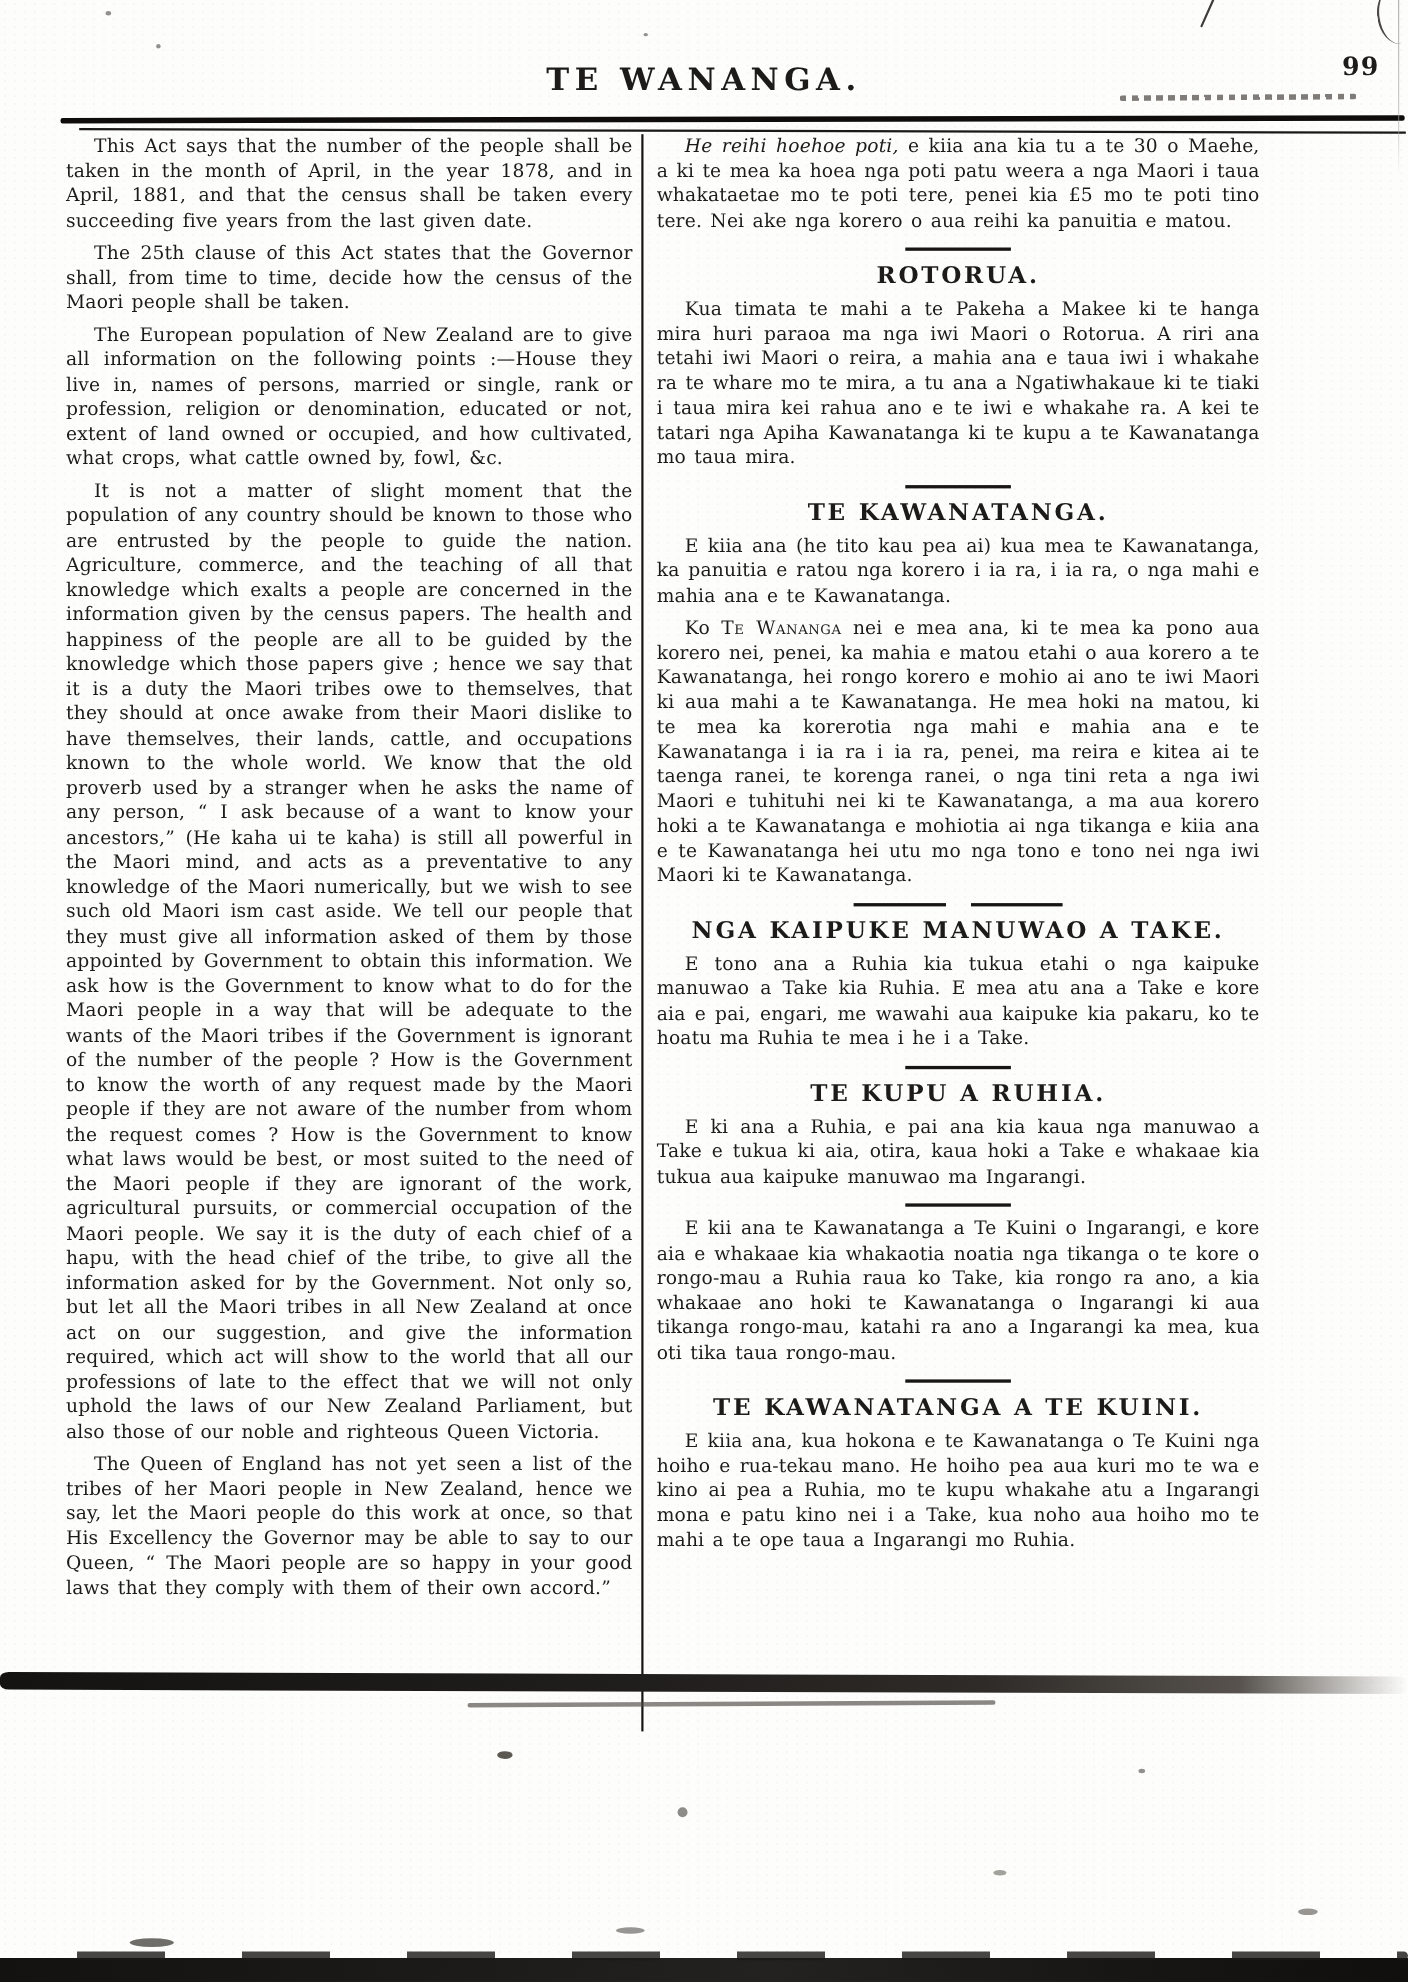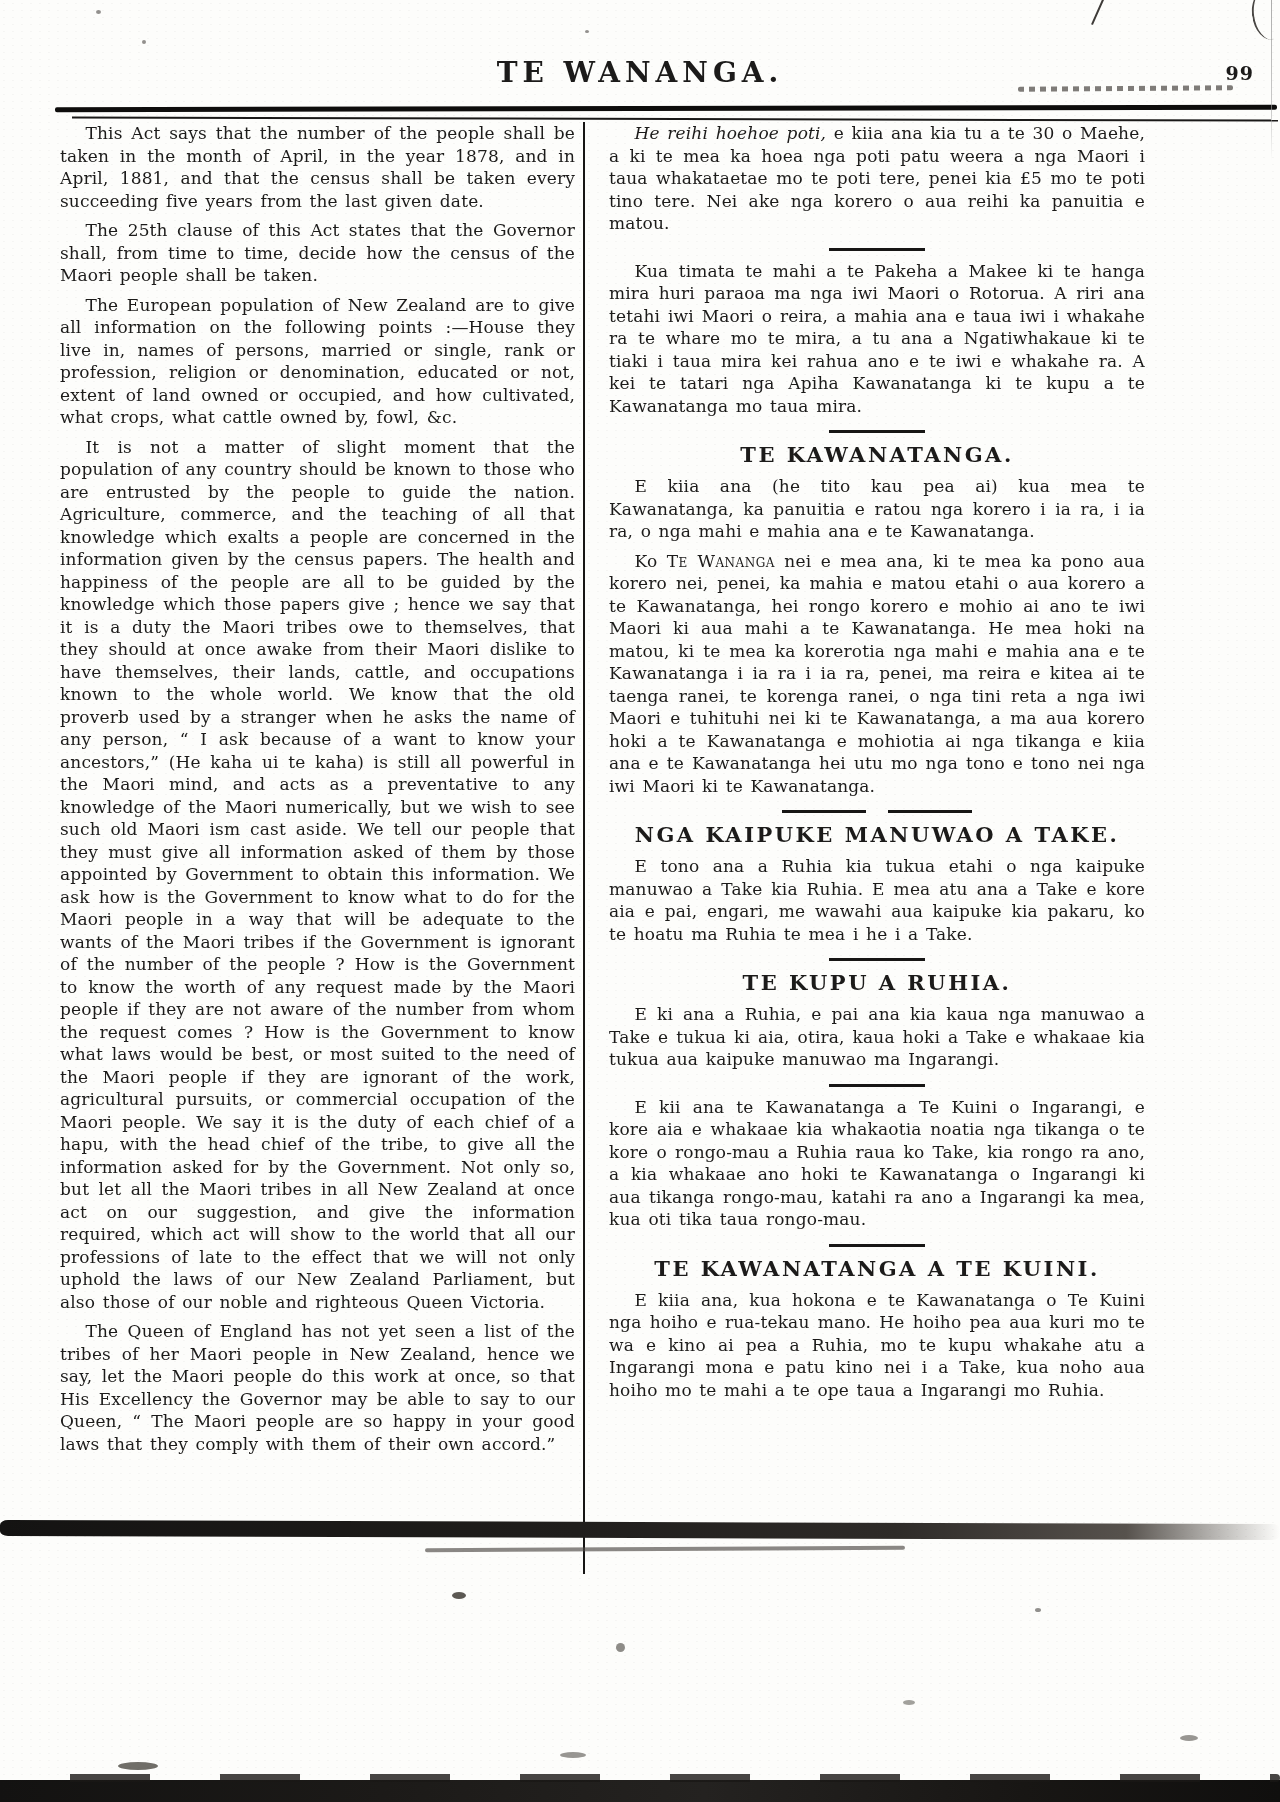--- a/index.html
+++ b/index.html
@@ -14,22 +14,22 @@
     font-family:"DejaVu Serif","Liberation Serif",serif;
     color:#1c1b1a;
   }
   
   .masthead{
     position:absolute;top:56px;left:0;width:100%;
     text-align:center;font-size:28px;font-weight:bold;
     letter-spacing:5px;
   }
   .page-number{
-    position:absolute;top:62px;right:26px;
-    font-size:19px;font-weight:bold;letter-spacing:1px;
+    position:absolute;top:47px;right:26px;
+    font-size:23px;font-weight:bold;letter-spacing:1px;
   }
   .rule-thick{
     position:absolute;top:106px;left:55px;width:1222px;height:5px;
     background:#0e0d0c;transform:rotate(-0.12deg);border-radius:2px;
   }
   .rule-thin{
     position:absolute;top:118px;left:72px;width:1206px;height:2px;
     background:#1a1918;transform:rotate(0.15deg);
   }
   .smudge-header{
@@ -40,21 +40,21 @@
   
   .columns{
     position:absolute;top:122px;left:60px;width:1085px;
     display:flex;align-items:stretch;
   }
   .col-left{width:515px;}
   .col-divider{
     width:2px;background:#161514;margin-left:8px;
     height:1452px;flex-shrink:0;
   }
-  .col-right{flex:1;padding-left:24px;}
+  .col-right{flex:1;padding-left:12px;}
   p.body-par{
     margin:0 0 7px 0;
     font-size:17px;line-height:22.5px;
     text-align:justify;word-spacing:2px;letter-spacing:0.15px;
     text-indent:1.5em;
   }
   p.no-indent{text-indent:0;}
   .lead-italic{font-style:italic;}
   .smallcaps{font-variant:small-caps;letter-spacing:0.5px;}
   .section{margin-top:2px;}
@@ -138,20 +138,21 @@
     </div>
 
     <div class="col-divider"></div>
 
     <div class="col-right">
 
       <p class="body-par"><span class="lead-italic">He reihi hoehoe poti,</span><span> e kiia ana kia tu a te 30 o Maehe, a ki te mea ka hoea nga poti patu weera a nga Maori i taua whakataetae mo te poti tere, penei kia £5 mo te poti tino tere. Nei ake nga korero o aua reihi ka panuitia e matou.</span></p>
 
       <div class="section">
         <div class="section-rule"></div>
+        <h2 class="section-heading">ROTORUA.</h2>
         <p class="body-par">Kua timata te mahi a te Pakeha a Makee ki te hanga mira huri paraoa ma nga iwi Maori o Rotorua. A riri ana tetahi iwi Maori o reira, a mahia ana e taua iwi i whakahe ra te whare mo te mira, a tu ana a Ngatiwhakaue ki te tiaki i taua mira kei rahua ano e te iwi e whakahe ra. A kei te tatari nga Apiha Kawanatanga ki te kupu a te Kawanatanga mo taua mira.</p>
       </div>
 
       <div class="section">
         <div class="section-rule"></div>
         <h2 class="section-heading">TE KAWANATANGA.</h2>
         <p class="body-par">E kiia ana (he tito kau pea ai) kua mea te Kawanatanga, ka panuitia e ratou nga korero i ia ra, i ia ra, o nga mahi e mahia ana e te Kawanatanga.</p>
         <p class="body-par"><span>Ko </span><span class="smallcaps">Te Wananga</span><span> nei e mea ana, ki te mea ka pono aua korero nei, penei, ka mahia e matou etahi o aua korero a te Kawanatanga, hei rongo korero e mohio ai ano te iwi Maori ki aua mahi a te Kawanatanga. He mea hoki na matou, ki te mea ka korerotia nga mahi e mahia ana e te Kawanatanga i ia ra i ia ra, penei, ma reira e kitea ai te taenga ranei, te korenga ranei, o nga tini reta a nga iwi Maori e tuhituhi nei ki te Kawanatanga, a ma aua korero hoki a te Kawanatanga e mohiotia ai nga tikanga e kiia ana e te Kawanatanga hei utu mo nga tono e tono nei nga iwi Maori ki te Kawanatanga.</span></p>
       </div>
 

